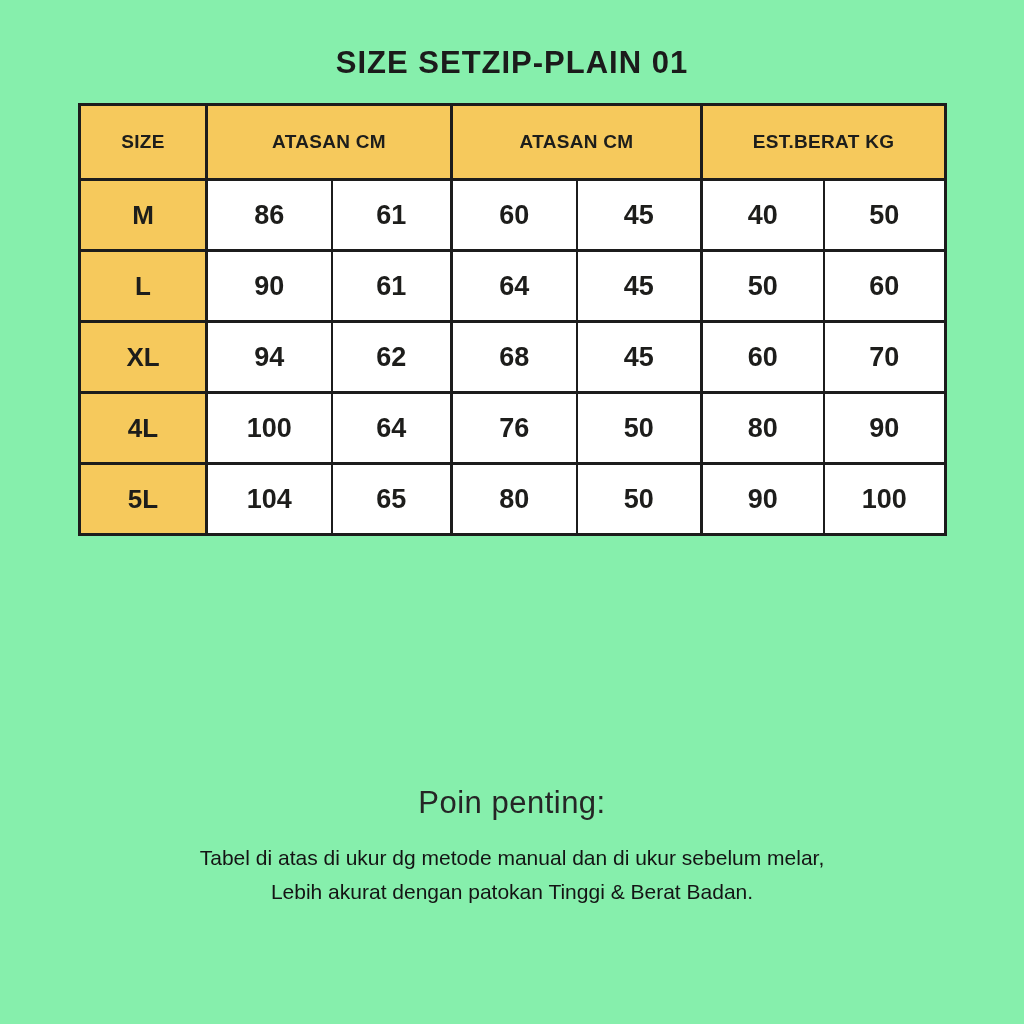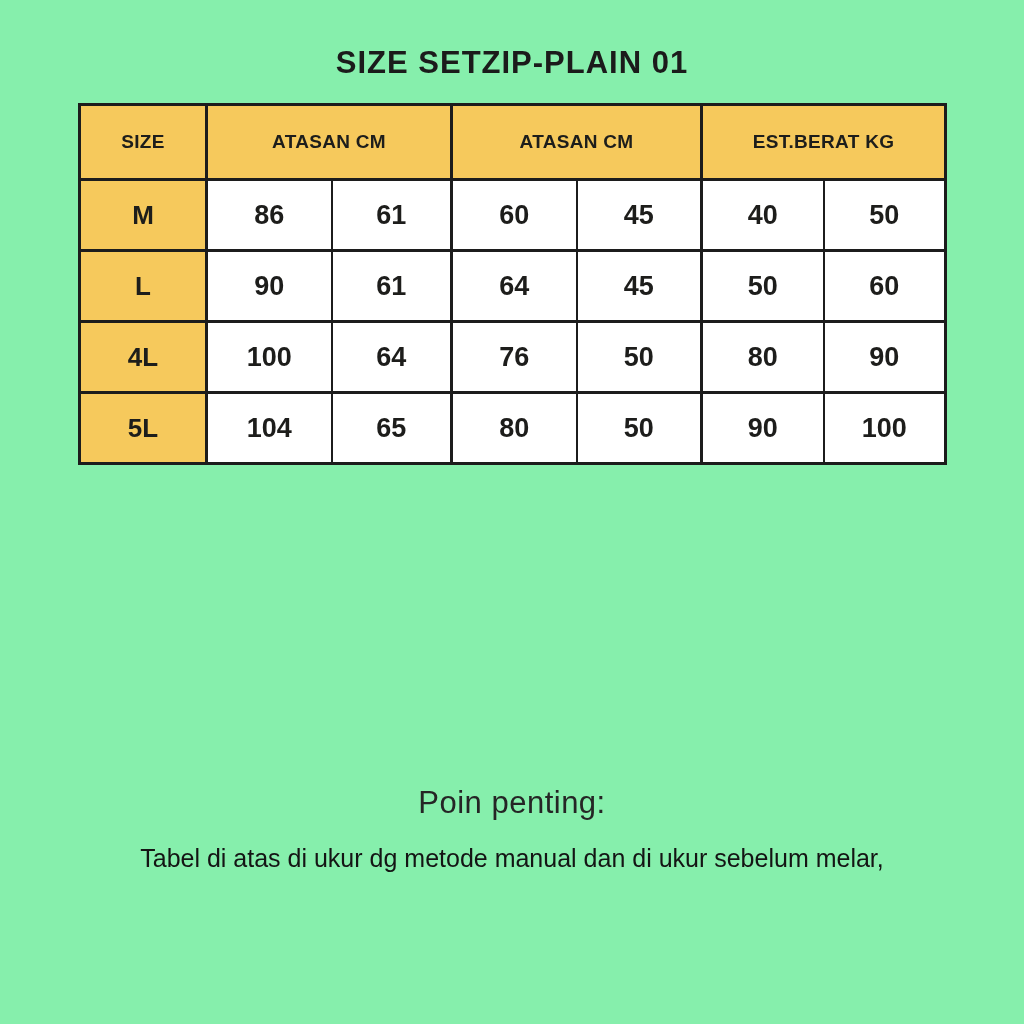--- a/index.html
+++ b/index.html
@@ -62,21 +62,21 @@
   }
   .notes-heading{
     position:absolute;top:785px;left:0;width:100%;
     text-align:center;
     font-size:31px;font-weight:400;color:#252525;
     letter-spacing:0.5px;
   }
   .notes{
     position:absolute;top:841px;left:0;width:100%;
     text-align:center;
-    font-size:25px;font-weight:400;color:#141414;
+    font-size:21px;font-weight:400;color:#141414;
     line-height:34px;
   }
 </style>
 </head>
 <body>
 
 <div class="page">
 
   <div class="title">SIZE SETZIP-PLAIN 01</div>
 
@@ -113,20 +113,29 @@
     <tr class="data">
       <td class="size-cell">L</td>
       <td class="val thick-left">90</td>
       <td class="val">61</td>
       <td class="val thick-left">64</td>
       <td class="val">45</td>
       <td class="val thick-left">50</td>
       <td class="val">60</td>
     </tr>
 
+    <tr class="data">
+      <td class="size-cell">XL</td>
+      <td class="val thick-left">94</td>
+      <td class="val">62</td>
+      <td class="val thick-left">68</td>
+      <td class="val">45</td>
+      <td class="val thick-left">60</td>
+      <td class="val">70</td>
+    </tr>
 
 
     <tr class="data">
       <td class="size-cell">4L</td>
       <td class="val thick-left">100</td>
       <td class="val">64</td>
       <td class="val thick-left">76</td>
       <td class="val">50</td>
       <td class="val thick-left">80</td>
       <td class="val">90</td>
@@ -142,15 +151,16 @@
       <td class="val">100</td>
     </tr>
 
   </tbody>
     </table>
 
   <div class="notes-heading">Poin penting:</div>
 
   <div class="notes">
     <div>Tabel di atas di ukur dg metode manual dan di ukur sebelum melar,</div>
+    <div>Lebih akurat dengan patokan Tinggi &amp; Berat Badan.</div>
   </div>
 
 </div>
 
 </body></html>

